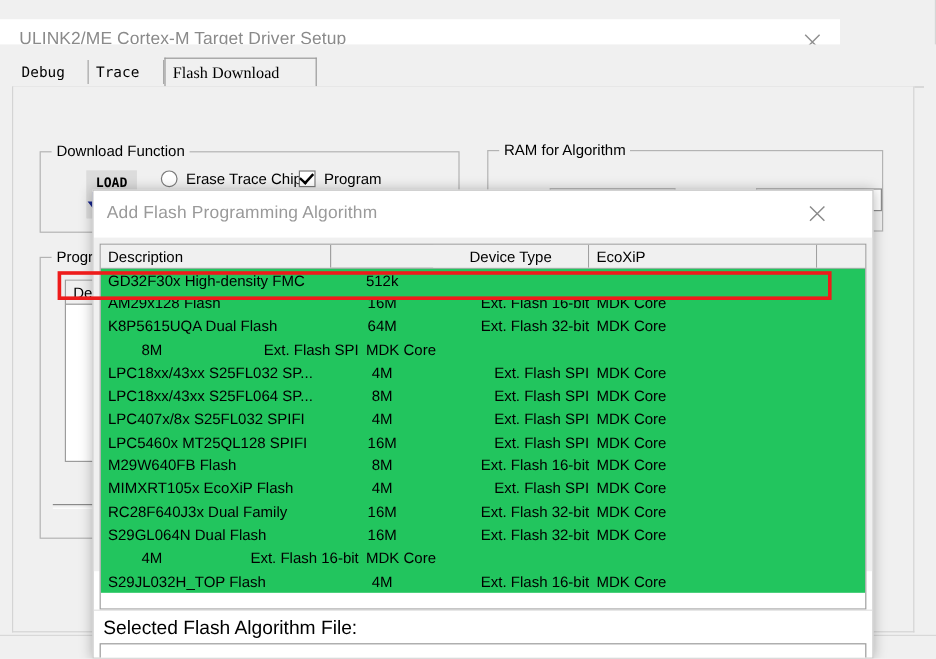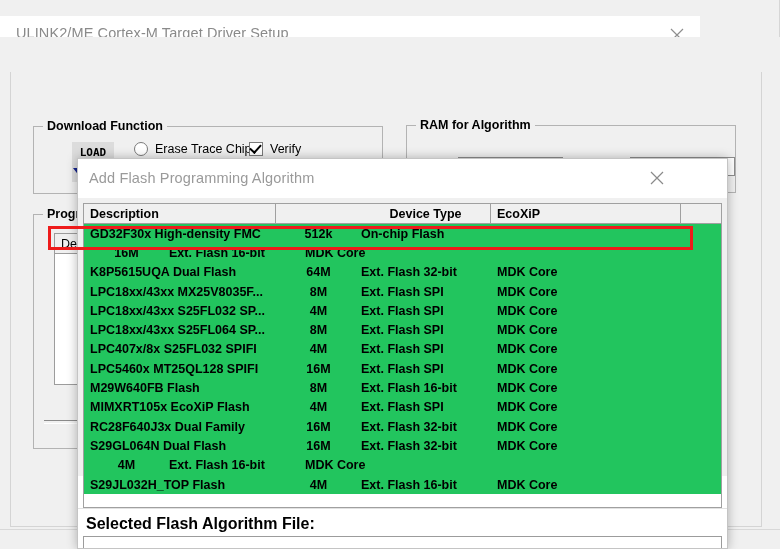--- a/index.html
+++ b/index.html
@@ -120,21 +120,20 @@
     box-sizing: border-box;
   }
   .groupbox > .gb-title {
     position: absolute;
     top: -8px; left: 9px;
     background: #f0f0f0;
     padding: 0 4px;
     font-size: 12.5px;
     color: #000;
     white-space: nowrap;
-    font-weight: bold;
   }
 
   #gb-download { left: 22px; top: 54px; width: 350px; height: 68px; }
   #gb-ram      { left: 395px; top: 53px; width: 330px; height: 68px; }
   #gb-program  { left: 22px; top: 142px; width: 350px; height: 235px; }
 
   .load-icon {
     position: absolute;
     left: 38px; top: 15px;
     width: 42px; height: 40px;
@@ -259,20 +258,21 @@
     border: 1px solid #c4c4c4;
     box-shadow: 0 0 10px rgba(0,0,0,0.28);
     box-sizing: border-box;
     overflow: hidden;
   }
   .dlg-titlebar {
     position: absolute;
     left: 0; top: 0;
     width: 601px; height: 39px;
     background: #ffffff;
+    padding-left: 24px;
   }
   .dlg-title {
     position: absolute;
     left: 11px; top: 11px;
     font-size: 14.5px;
     color: #9a9a9a;
     letter-spacing: 0.15px;
     white-space: nowrap;
   }
   .dlg-close {
@@ -281,21 +281,20 @@
     width: 44px; height: 38px;
     display: flex; align-items: center; justify-content: center;
     cursor: default;
   }
 
   .dlg-body {
     position: absolute;
     left: 0; top: 39px;
     width: 649px; height: 278px;
     background: #f0f0f0;
-    font-weight: bold;
   }
 
   
   .listview {
     position: absolute;
     left: 5px; top: 5px;
     width: 639px; height: 305px;
     background: #ffffff;
     border: 1px solid #a0a0a0;
     box-sizing: border-box;
@@ -335,21 +334,21 @@
     cursor: default;
     white-space: nowrap;
   }
   .lv-row .cell {
     box-sizing: border-box;
     overflow: hidden;
     white-space: nowrap;
   }
   .c-desc { width: 192px; padding-left: 6px; text-align: left; }
   .c-size { width: 85px; text-align: center; }
-  .c-type { width: 130px; text-align: left; }
+  .c-type { width: 130px; text-align: right; }
   .c-orig { width: 190px; padding-left: 6px; text-align: left; }
   .c-pad  { width: 40px; }
 
   .highlight-box {
     position: absolute;
     left: 48px; top: 226px;
     width: 645px; height: 24px;
     border: 3px solid #ee1b1b;
     box-sizing: border-box;
     pointer-events: none;
@@ -389,20 +388,32 @@
       <div class="main-title">ULINK2/ME Cortex-M Target Driver Setup</div>
       <div class="main-close">
         <svg width="14" height="14" viewBox="0 0 14 14" aria-hidden="true">
           <path d="M1 1 L13 13 M13 1 L1 13" stroke="#8e8e8e" stroke-width="1.2" fill="none"></path>
         </svg>
       </div>
     </div>
 
     <div class="main-body">
 
+      <div class="tabstrip">
+        <div class="tab" style="left:2px;width:62px;">
+          <span>Debug</span>
+        </div>
+        <div class="tab" style="left:64px;width:63px;">
+          <span>Trace</span>
+        </div>
+        <div class="tab active" style="left:127px;width:127px;">
+          <span>Flash Download</span>
+        </div>
+        <div class="tab-underline"></div>
+      </div>
 
       <div class="tabpage">
 
         <div class="groupbox" id="gb-download">
           <div class="gb-title">Download Function</div>
 
           <div class="load-icon">
             <svg width="42" height="40" viewBox="0 0 42 40" aria-hidden="true">
               <rect x="0" y="0" width="42" height="40" fill="#dcdcdc"></rect>
               <text x="21" y="14" font-family="DejaVu Sans Mono, monospace" font-size="11" font-weight="bold" fill="#000" text-anchor="middle">LOAD</text>
@@ -423,20 +434,24 @@
             </div>
             <div class="opt-row">
               <span class="radio"></span>
               <span>Do not Erase</span>
             </div>
           </div>
 
           <div class="check-col">
             <div class="opt-row">
               <span class="checkbox checked"></span>
+              <span>Program</span>
+            </div>
+            <div class="opt-row">
+              <span class="checkbox checked"></span>
               <span>Verify</span>
             </div>
             <div class="opt-row">
               <span class="checkbox checked"></span>
               <span>Reset and Run</span>
             </div>
           </div>
         </div>
 
         <div class="groupbox" id="gb-ram">
@@ -490,35 +505,34 @@
           <div class="hcell c-desc">Description</div>
           <div class="hcell c-size" style="justify-content:center;padding-left:0;margin-top:34px;">Flash Size</div>
           <div class="hcell c-type" style="justify-content:center;padding-left:0;">Device Type</div>
           <div class="hcell c-orig">EcoXiP</div>
           <div class="hcell c-pad" style="border-right:none;"></div>
         </div>
         <div class="lv-rows" id="lv-rows">
             <div class="lv-row">
               <div class="cell c-desc">GD32F30x High-density FMC</div>
               <div class="cell c-size">512k</div>
-              <div class="cell c-type">On-chip Flash</div>
-            </div>
-            <div class="lv-row">
+            </div>
+            <div class="lv-row">
+              <div class="cell c-desc">AM29x128 Flash</div>
               <div class="cell c-size">16M</div>
               <div class="cell c-type">Ext. Flash 16-bit</div>
               <div class="cell c-orig">MDK Core</div>
             </div>
             <div class="lv-row">
               <div class="cell c-desc">K8P5615UQA Dual Flash</div>
               <div class="cell c-size">64M</div>
               <div class="cell c-type">Ext. Flash 32-bit</div>
               <div class="cell c-orig">MDK Core</div>
             </div>
             <div class="lv-row">
-              <div class="cell c-desc">LPC18xx/43xx MX25V8035F...</div>
               <div class="cell c-size">8M</div>
               <div class="cell c-type">Ext. Flash SPI</div>
               <div class="cell c-orig">MDK Core</div>
             </div>
             <div class="lv-row">
               <div class="cell c-desc">LPC18xx/43xx S25FL032 SP...</div>
               <div class="cell c-size">4M</div>
               <div class="cell c-type">Ext. Flash SPI</div>
               <div class="cell c-orig">MDK Core</div>
             </div>

